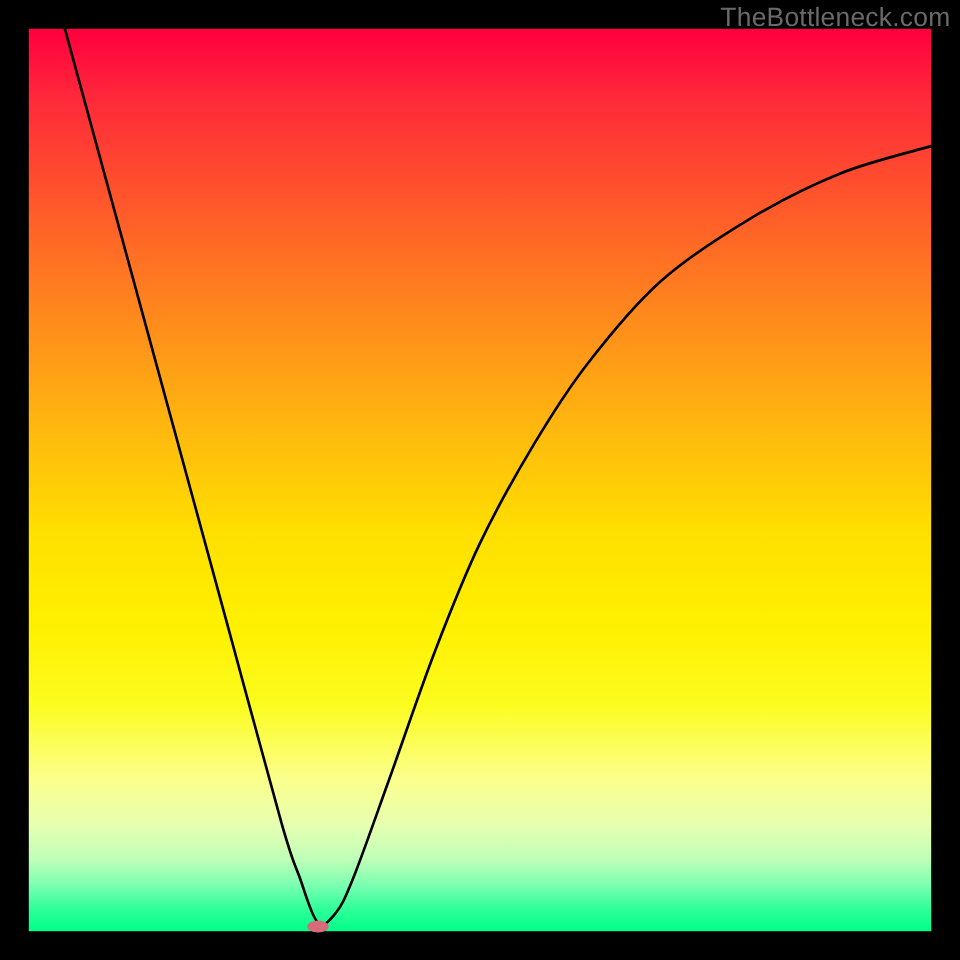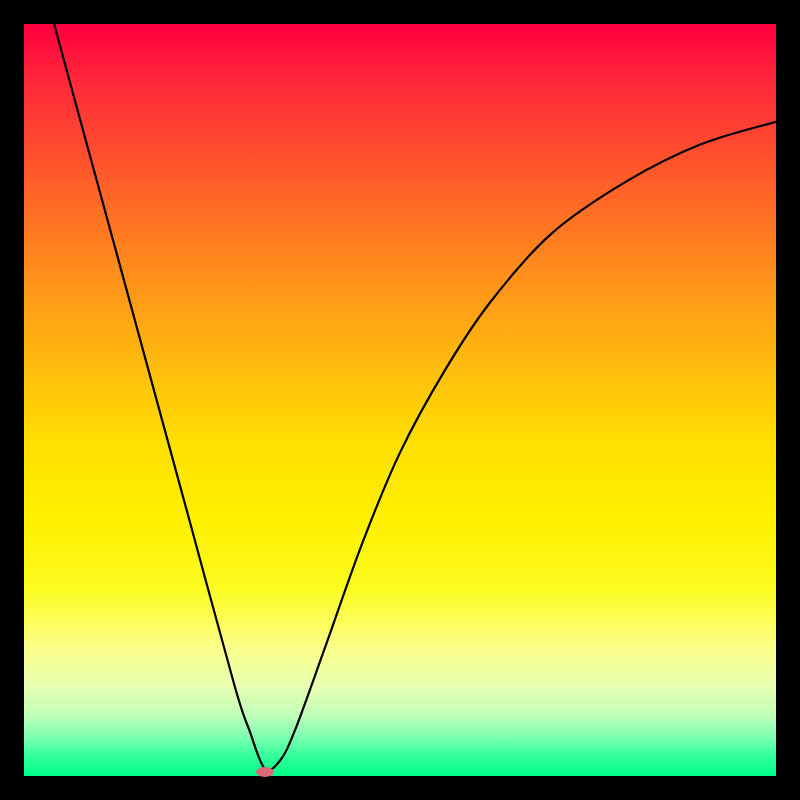--- a/index.html
+++ b/index.html
@@ -55,19 +55,20 @@
     background: #d86a7a;
     border-radius: 50%;
     transform: translate(-50%, -50%);
     z-index: 3;
   }
 </style>
 </head>
 <body>
 
 <div class="chart-container">
+  <div class="watermark">TheBottleneck.com</div>
   <div class="plot-area">
     <svg class="curve-svg" viewBox="0 0 752 752" preserveAspectRatio="none">
       <path id="curve-path" fill="none" stroke="#000000" stroke-width="2.2" stroke-linecap="round" d="M 30.08 0.00 C 37.60 27.57, 60.16 110.29, 75.20 165.44 C 90.24 220.59, 105.28 275.73, 120.32 330.88 C 135.36 386.03, 150.40 441.17, 165.44 496.32 C 180.48 551.47, 200.53 626.67, 210.56 661.76 C 220.59 696.85, 220.59 693.09, 225.60 706.88 C 230.61 720.67, 235.63 739.47, 240.64 744.48 C 245.65 749.49, 250.67 743.23, 255.68 736.96 C 260.69 730.69, 263.20 725.68, 270.72 706.88 C 278.24 688.08, 289.52 655.49, 300.80 624.16 C 312.08 592.83, 325.87 551.47, 338.40 518.88 C 350.93 486.29, 362.21 457.47, 376.00 428.64 C 389.79 399.81, 406.08 370.99, 421.12 345.92 C 436.16 320.85, 448.69 300.80, 466.24 278.24 C 483.79 255.68, 503.84 230.61, 526.40 210.56 C 548.96 190.51, 576.53 172.96, 601.60 157.92 C 626.67 142.88, 651.73 130.35, 676.80 120.32 C 701.87 110.29, 739.47 101.52, 752.00 97.76"></path>
     </svg>
     <div id="marker" class="marker" style="left: 240.64px; top: 748.24px;"></div>
   </div>
 </div>
 
 </body></html>

